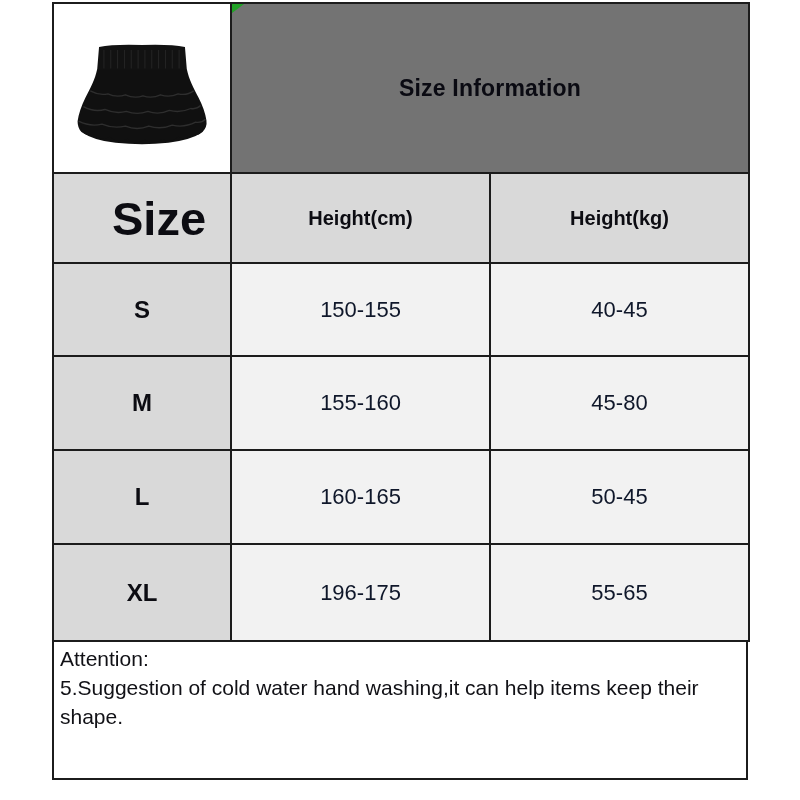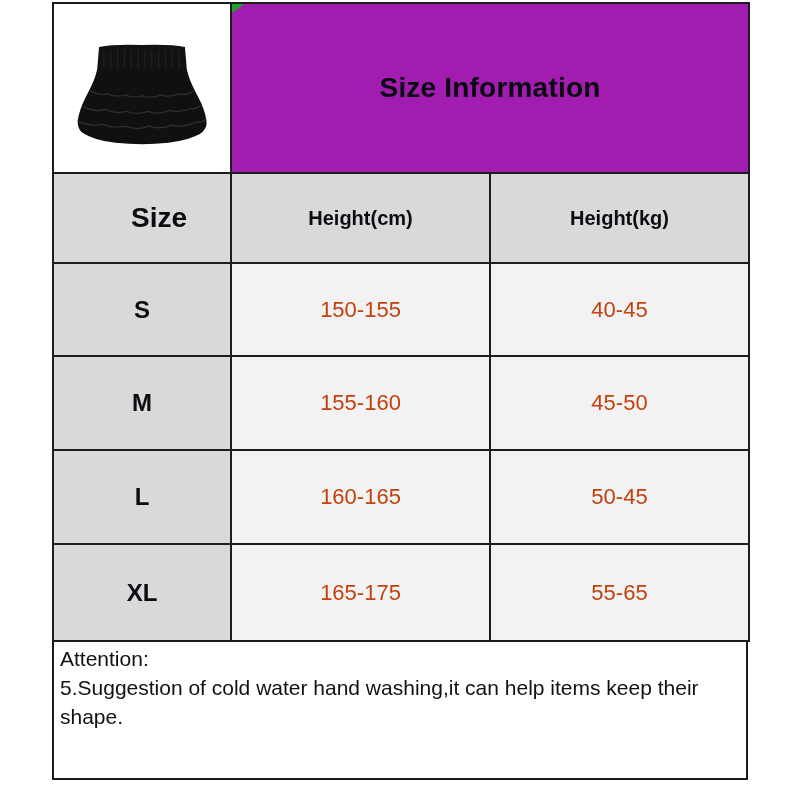--- a/index.html
+++ b/index.html
@@ -32,53 +32,53 @@
   tr.r-head th { height: 88px; }
   tr.r-s  td { height: 91px; }
   tr.r-m  td { height: 92px; }
   tr.r-l  td { height: 92px; }
   tr.r-xl td { height: 95px; }
 
   .cell-image { background: #ffffff; }
   .cell-image svg { display: block; margin: 0 auto; }
 
   .cell-title {
-    background: #a21caf;
+    background: #737373;
     position: relative;
-    font-size: 28px;
+    font-size: 23px;
     font-weight: bold;
     color: #0a0a12;
     letter-spacing: 0.2px;
   }
   .corner-tri {
     position: absolute; top: 0; left: 0;
     width: 0; height: 0;
     border-top: 9px solid #21a226;
     border-right: 12px solid transparent;
   }
 
   .cell-head {
     background: #d9d9d9;
     font-weight: bold;
     font-size: 20px;
     color: #0c0c12;
   }
-  .cell-head.size-col-head { font-size: 28px; padding-left: 34px; }
+  .cell-head.size-col-head { font-size: 47px; padding-left: 34px; }
 
   .cell-sizecol {
     background: #d9d9d9;
     font-weight: bold;
     font-size: 24px;
     color: #0c0c12;
   }
   .cell-val {
     background: #f2f2f2;
     font-size: 22px;
     font-weight: normal;
-    color: #c2410c;
+    color: #0f172a;
   }
 
   .attention {
     box-sizing: border-box;
     width: 696px;
     height: 140px;
     margin-top: -2px;
     border: 2px solid #1c1c1c;
     background: #ffffff;
     padding: 2px 12px 0 6px;
@@ -135,32 +135,32 @@
 
       <tr class="r-s">
         <td class="cell-sizecol">S</td>
         <td class="cell-val">150-155</td>
         <td class="cell-val">40-45</td>
       </tr>
 
       <tr class="r-m">
         <td class="cell-sizecol">M</td>
         <td class="cell-val">155-160</td>
-        <td class="cell-val">45-50</td>
+        <td class="cell-val">45-80</td>
       </tr>
 
       <tr class="r-l">
         <td class="cell-sizecol">L</td>
         <td class="cell-val">160-165</td>
         <td class="cell-val">50-45</td>
       </tr>
 
       <tr class="r-xl">
         <td class="cell-sizecol">XL</td>
-        <td class="cell-val">165-175</td>
+        <td class="cell-val">196-175</td>
         <td class="cell-val">55-65</td>
       </tr>
     </tbody>
       </table>
 
     <div class="attention">
       <p class="note">Attention:</p>
       <p class="note">5.Suggestion of cold water hand washing,it can help items keep their shape.</p>
     </div>
 

